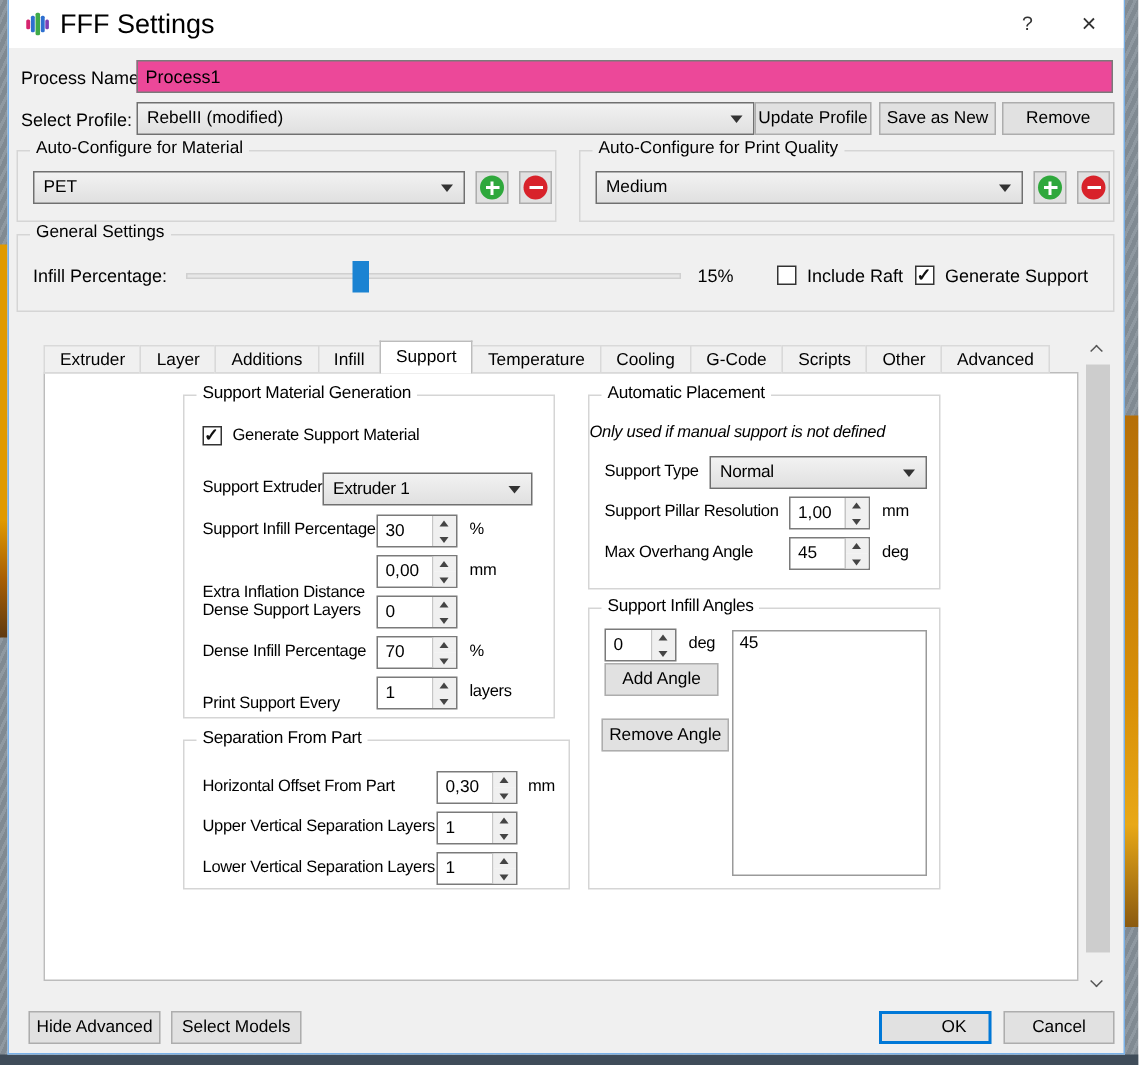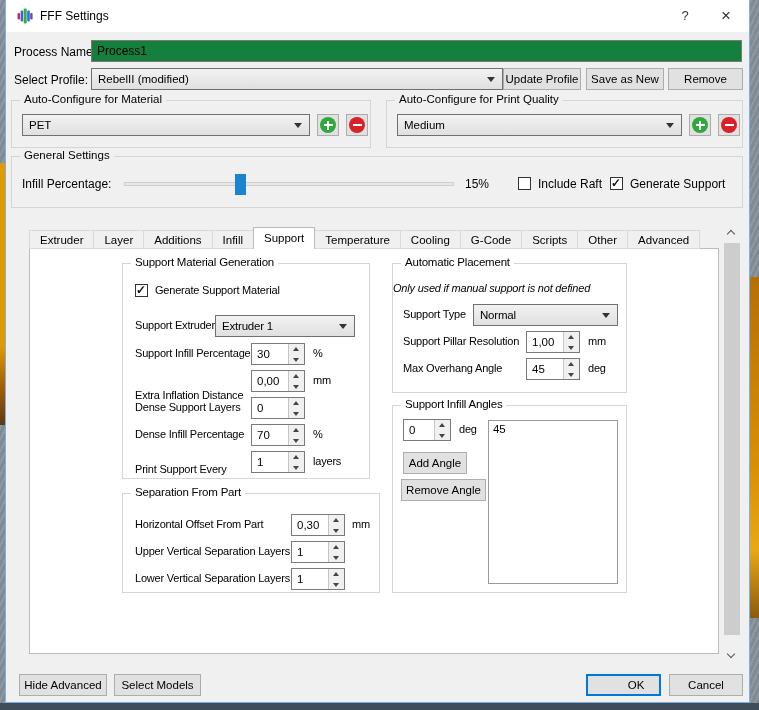--- a/index.html
+++ b/index.html
@@ -15,28 +15,28 @@
   .glimpse.right { right:0; top:277px; width:9px; height:341px;
     background:linear-gradient(#b56f08, #d88f07 55%, #e8a817 80%, #8a5a10); }
   .taskbar-strip { position:absolute; left:0; bottom:0; width:759px; height:7px; background:#3f4c59; }
 
   .window { position:absolute; left:5px; top:0; width:745px; height:703px;
     background:#f0f0f0; border:1px solid #7ab1e8; border-top:none; }
 
   
   .titlebar { position:absolute; left:0; top:0; width:100%; height:32px; background:#ffffff; }
   .app-icon { position:absolute; left:11px; top:8px; width:16px; height:16px; }
-  .title-text { position:absolute; left:34px; top:0; line-height:32px; font-size:12px; }
+  .title-text { position:absolute; left:34px; top:0; line-height:32px; font-size:18px; }
   .tb-btn { position:absolute; top:0; height:32px; text-align:center; line-height:32px; color:#333; cursor:default; }
   .tb-help { right:48px; width:32px; font-size:13px; }
   .tb-close { right:6px; width:34px; font-size:17px; }
 
   
   .lbl { position:absolute; white-space:nowrap; }
-  .tinput { position:absolute; height:22px; background:#15803d; border:1px solid #7a7a7a;
+  .tinput { position:absolute; height:22px; background:#ec4899; border:1px solid #7a7a7a;
     font-family:"Liberation Sans",sans-serif; font-size:12px; padding:0 5px; }
   .btn { position:absolute; height:22px; background:#e1e1e1; border:1px solid #adadad;
     font-family:"Liberation Sans",sans-serif; font-size:11.5px; text-align:center; line-height:20px; cursor:default; }
   .btn.default { border:2px solid #0078d7; line-height:18px;padding-left:25px; }
   .combo { position:absolute; height:22px; border:1px solid #707070;
     background:linear-gradient(#f2f2f2,#e0e0e0); display:flex; align-items:center; cursor:default; }
   .combo .ctext { flex:1; padding-left:6px; font-size:11.5px; white-space:nowrap; overflow:hidden; }
   .combo .carrow { width:0; height:0; border:4px solid transparent; border-top:5px solid #333;
     margin:5px 7px 0 4px; }
   .groupbox { position:absolute; border:1px solid #d5d5d5; }
@@ -312,21 +312,21 @@
 
         <span class="spin" style="left:10px; top:13px; width:48px;">
           <input value="0" style="">
           <span class="spinbtns">
               <span class="up"></span>
               <span class="dn"></span>
             </span>
         </span>
         <span class="lbl" style="left:66px; top:17px;">deg</span>
 
-        <button class="btn" style="left:10px; top:46px; width:64px; position:absolute;">Add Angle</button>
+        <button class="btn" style="left:10px; top:36px; width:76px; position:absolute;">Add Angle</button>
         <button class="btn" style="left:8px; top:73px; width:85px; position:absolute;">Remove Angle</button>
 
         <div class="listbox" style="left:95px; top:14px; width:130px; height:164px;">
           <div class="litem">45</div>
         </div>
       </div>
     </div>
 
     <div class="scrollbar">
       <span class="sb-btn up">

